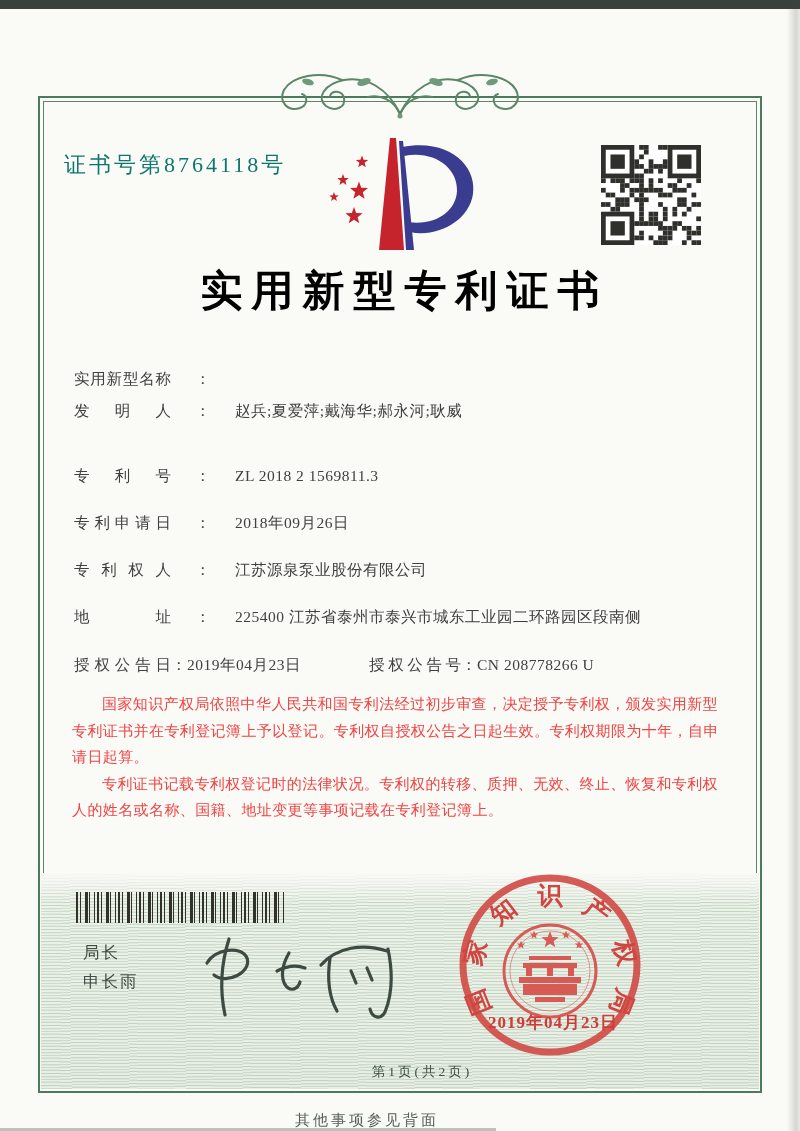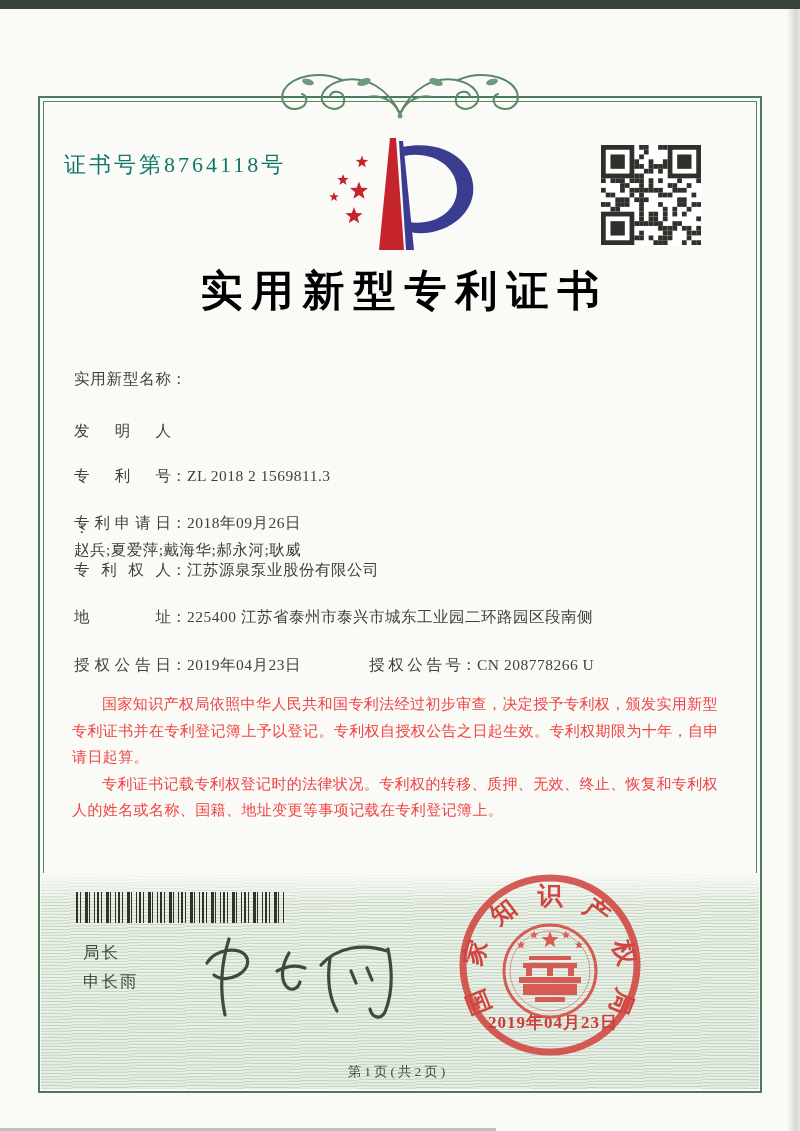--- a/index.html
+++ b/index.html
@@ -27,22 +27,22 @@
   .cert-no{position:absolute;left:64px;top:150px;font-size:22px;letter-spacing:3px;color:#0f766e;}
 
   .logo{position:absolute;left:306px;top:134px;width:172px;height:120px;}
   .qr{position:absolute;left:601px;top:145px;width:100px;height:100px;background:#fff;}
 
   .title{position:absolute;left:0;top:263px;width:800px;margin:0;text-align:center;
     font-size:42px;font-weight:700;letter-spacing:9px;color:#000000;text-indent:9px;}
 
   .fields{position:absolute;left:74px;top:0;width:660px;}
   .frow{position:absolute;left:0;width:660px;display:flex;align-items:flex-start;
-    font-size:15.5px;line-height:1.45;color:#404040;}
-  .r1{top:368px;} .r2{top:420px;flex-direction:column;} .r3{top:465px;} .r4{top:512px;}
+    font-size:15.5px;line-height:1.45;color:#404040;gap:24px;}
+  .r1{top:368px;} .r2{top:400px;} .r3{top:465px;} .r4{top:512px;}
   .r5{top:559px;} .r6{top:606px;} .r7{top:654px;}
   .flabel{display:inline-block;width:97px;text-align:justify;text-align-last:justify;flex:0 0 97px;}
   .fcolon{flex:0 0 16px;}
   .fvalue{flex:1;letter-spacing:.5px;}
   .r7{display:flex;gap:8px;}
   .r7 .grp{display:flex;}
   .r7 .grp2{margin-left:60px;}
   .r7 .grp2 .flabel{width:92px;flex-basis:92px;}
 
   .paras{position:absolute;left:72px;top:691px;width:658px;font-size:15px;
@@ -63,21 +63,21 @@
       #32322d 18px 19px,transparent 19px 21px);}
   .officer{position:absolute;left:42px;top:72px;font-size:16.5px;color:#3f4b43;letter-spacing:2px;line-height:1;}
   .officer div{margin-bottom:12px;}
   .signature-svg{position:absolute;left:150px;top:58px;width:220px;height:90px;}
 
   .seal{position:absolute;left:415px;top:-2px;width:188px;height:188px;}
   .seal svg{position:absolute;left:0;top:0;}
   .seal-date{position:absolute;left:417px;top:138px;width:190px;text-align:center;
     font-size:17px;font-weight:700;color:#cc3c38;letter-spacing:1px;}
   .page-no{position:absolute;left:0;top:190px;width:714px;text-align:center;
-    font-size:13.5px;letter-spacing:3px;color:#3f4f44;}
+    font-size:13.5px;letter-spacing:3px;color:#3f4f44;padding-left:24px;}
 
   .back-note{position:absolute;left:0;top:1111px;width:734px;text-align:center;
     font-size:15px;letter-spacing:3px;color:#565f55;}
 </style>
 </head>
 <body>
 
 <div class="page">
   <div class="scan-top-band"></div>
   <div class="scan-right-strip"></div>
@@ -381,13 +381,14 @@
           <rect x="-27" y="13" width="54" height="11"></rect>
           <rect x="-15" y="26" width="30" height="5"></rect>
         </g>
       </svg>
     </div>
     <div class="seal-date">2019年04月23日</div>
 
     <div class="page-no">第1页(共2页)</div>
   </div>
 
+  <div class="back-note">其他事项参见背面</div>
 </div>
 
 </body></html>

